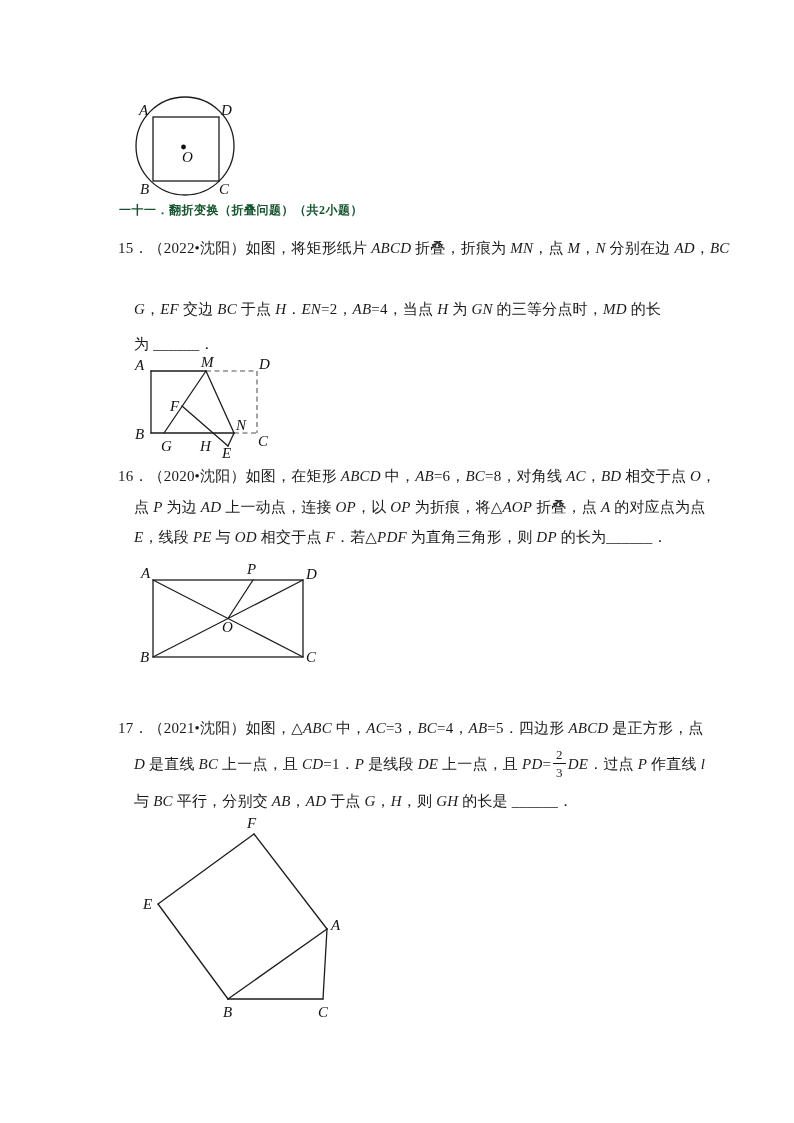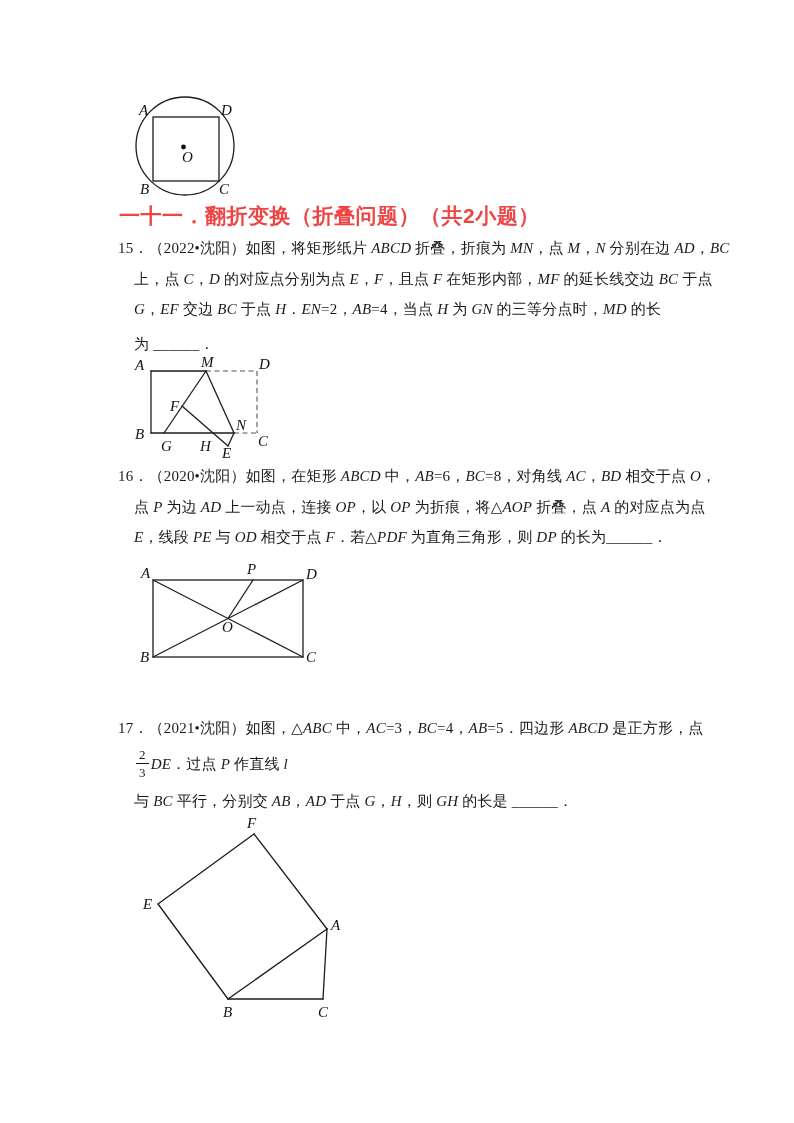--- a/index.html
+++ b/index.html
@@ -16,24 +16,24 @@
     position:absolute;
     white-space:nowrap;
     font-size:15px;
     line-height:20px;
     letter-spacing:0.2px;
   }
   .txtline i{font-style:italic;}
   .heading{
     position:absolute;
     white-space:nowrap;
-    font-family:Liberation Sans, sans-serif;
+    font-family:Liberation Serif, serif;
     font-weight:700;
-    font-size:21px;
-    color:#ef4444;
+    font-size:12px;
+    color:#14532d;
     letter-spacing:0.5px;
   }
   svg.fig{position:absolute;overflow:visible;}
   svg.fig text{
     font-family:"Liberation Serif","DejaVu Serif",serif;
     font-style:italic;
     font-size:15px;
     fill:#111;
   }
   .solid{stroke:#1c1c1c;stroke-width:1.3;fill:none;stroke-linecap:round;}
@@ -62,21 +62,20 @@
     <text x="14" y="27">A</text>
     <text x="96" y="27">D</text>
     <text x="15" y="106">B</text>
     <text x="94" y="106">C</text>
     <text x="57" y="74">O</text>
   </svg>
 
   <div class="heading" style="left:119px;top:202px">一十一．翻折变换（折叠问题）（共2小题）</div>
 
   <div class="txtline" style="left:118px;top:238px">15．（2022•沈阳）如图，将矩形纸片 <i>ABCD</i> 折叠，折痕为 <i>MN</i>，点 <i>M</i>，<i>N</i> 分别在边 <i>AD</i>，<i>BC</i></div>
-  <div class="txtline" style="left:134px;top:269px">上，点 <i>C</i>，<i>D</i> 的对应点分别为点 <i>E</i>，<i>F</i>，且点 <i>F</i> 在矩形内部，<i>MF</i> 的延长线交边 <i>BC</i> 于点</div>
   <div class="txtline" style="left:134px;top:299px"><i>G</i>，<i>EF</i> 交边 <i>BC</i> 于点 <i>H</i>．<i>EN</i>=2，<i>AB</i>=4，当点 <i>H</i> 为 <i>GN</i> 的三等分点时，<i>MD</i> 的长</div>
   <div class="txtline" style="left:134px;top:334px">为 ______．</div>
 
   <svg class="fig" style="left:130px;top:352px" width="152" height="112" viewBox="0 0 152 112">
     <g>
       <polyline class="dashed" points="76,19 127,19 127,81"></polyline>
       <line class="dashed" x1="104" y1="81" x2="127" y2="81"></line>
     </g>
     <g>
       <line class="solid" x1="21" y1="19" x2="76" y2="19"></line>
@@ -114,21 +113,21 @@
     <text x="112" y="16">P</text>
     <text x="171" y="21">D</text>
     <text x="87" y="74">O</text>
     <text x="5" y="104">B</text>
     <text x="171" y="104">C</text>
   </svg>
 
 
   <div class="txtline" style="left:118px;top:718px">17．（2021•沈阳）如图，△<i>ABC</i> 中，<i>AC</i>=3，<i>BC</i>=4，<i>AB</i>=5．四边形 <i>ABCD</i> 是正方形，点</div>
   <div class="txtline" style="left:134px;top:750px">
-    <span class="frac">
+    <span><i>D</i> 是直线 <i>BC</i> 上一点，且 <i>CD</i>=1．<i>P</i> 是线段 <i>DE</i> 上一点，且 <i>PD</i>=</span><span class="frac">
         <span class="num">2</span>
         <span class="den">3</span>
       </span><span><i>DE</i>．过点 <i>P</i> 作直线 <i>l</i></span>
   </div>
   <div class="txtline" style="left:134px;top:791px">与 <i>BC</i> 平行，分别交 <i>AB</i>，<i>AD</i> 于点 <i>G</i>，<i>H</i>，则 <i>GH</i> 的长是 ______．</div>
 
   <svg class="fig" style="left:140px;top:812px" width="215" height="212" viewBox="0 0 215 212">
     <g>
       <line class="solid" x1="114" y1="22" x2="18" y2="92"></line>
       <line class="solid" x1="18" y1="92" x2="88" y2="187"></line>

